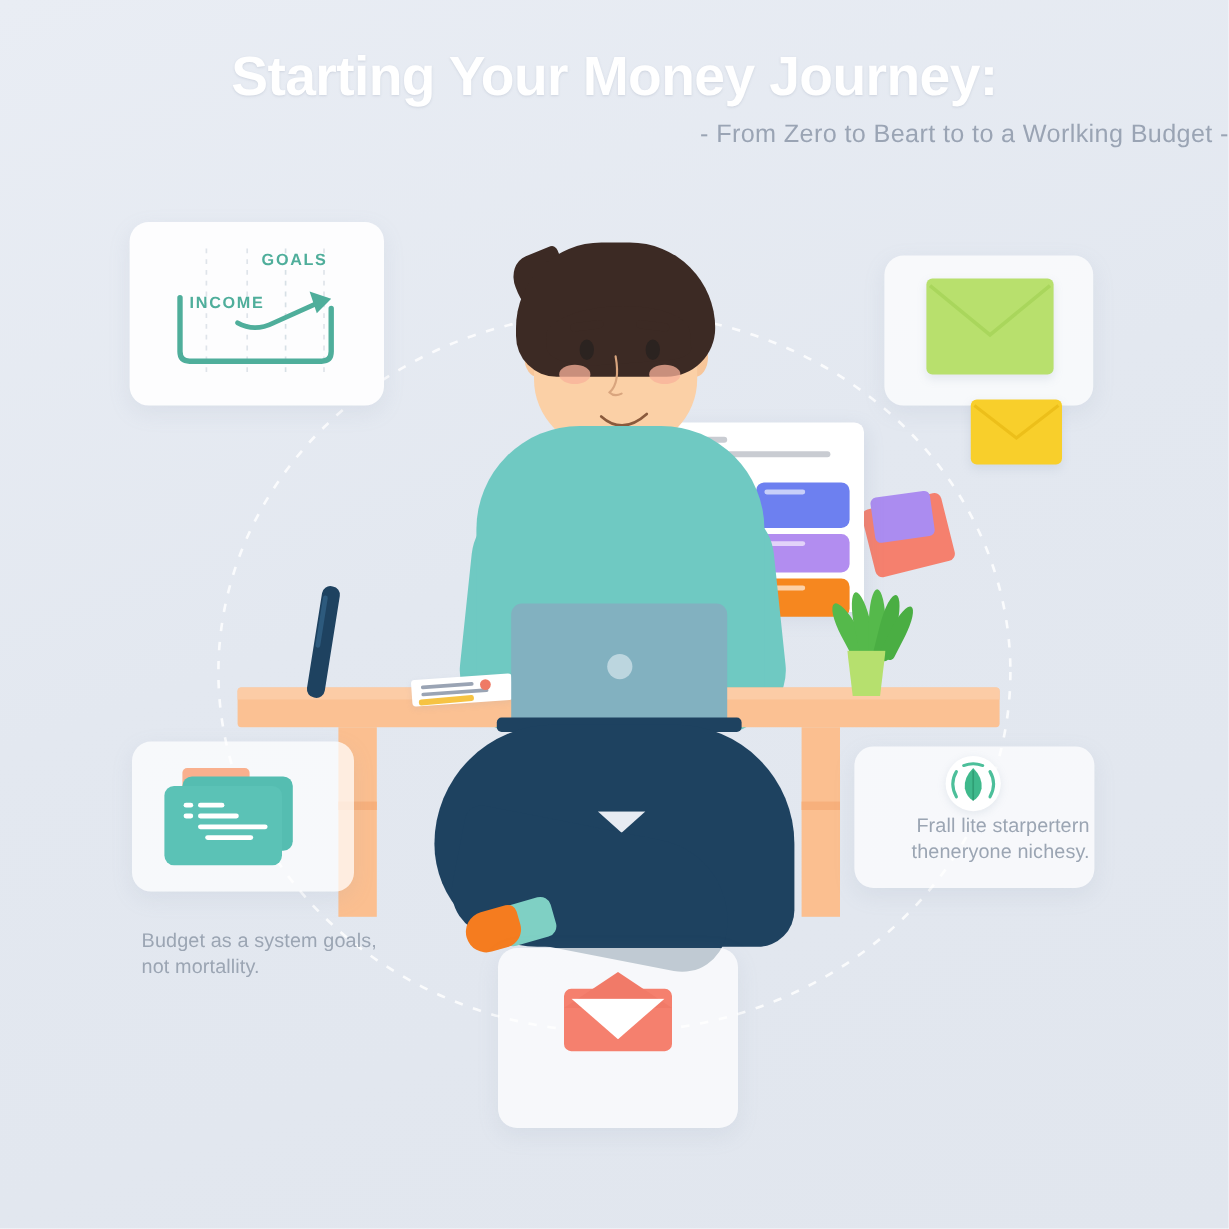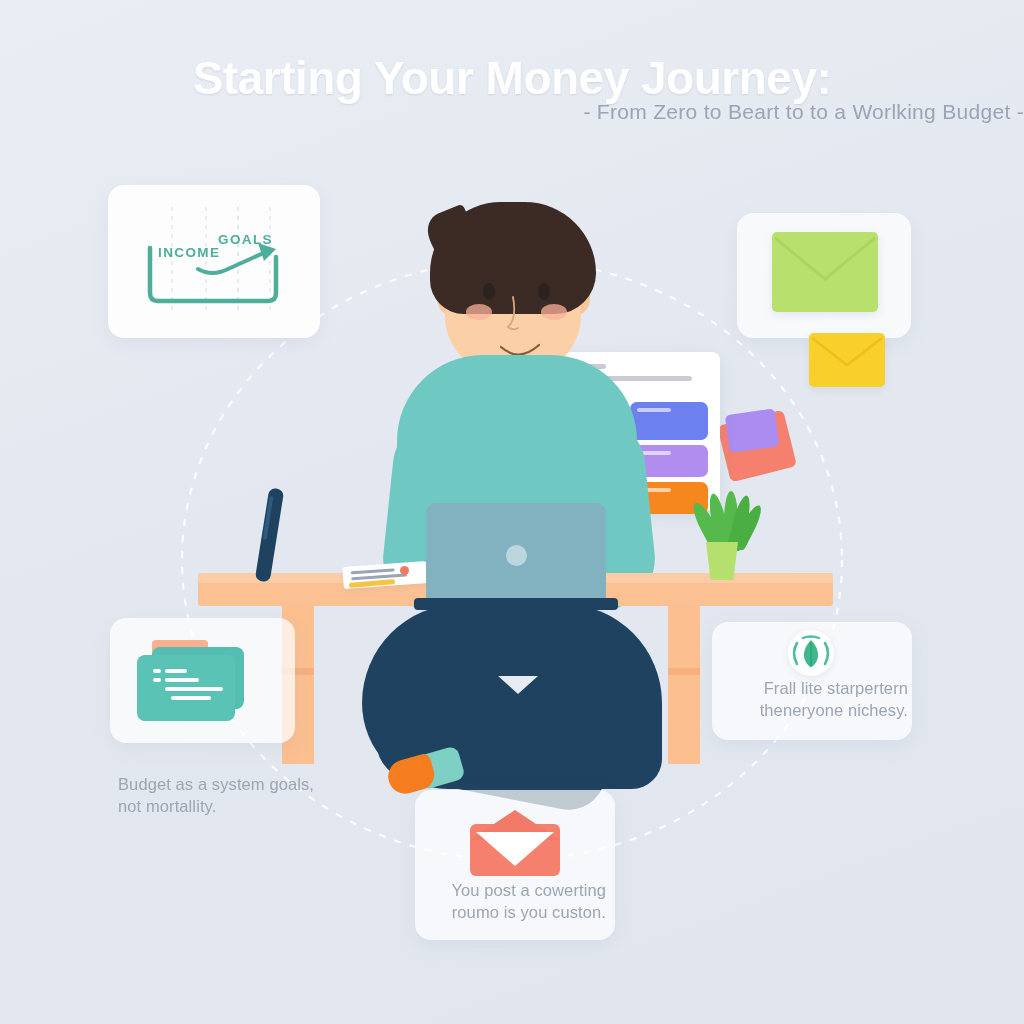--- a/index.html
+++ b/index.html
@@ -15,21 +15,20 @@
     overflow: hidden;
   }
 
   
   .title {
     position: absolute; left: 0; top: 36px; width: 1024px;
     text-align: center;
     font-size: 46px; font-weight: bold; letter-spacing: -0.5px;
     color: #ffffff;
     text-shadow: 0 1px 2px rgba(150,160,180,0.30);
-    margin-top: 15px;
   }
   .subtitle {
     position: absolute; left: 0; top: 100px; width: 1024px;
     text-align: right;
     font-size: 21px; font-weight: normal; letter-spacing: 0.3px;
     color: #9aa4b4;
   }
 
   
   .connectors { position: absolute; inset: 0; pointer-events: none; }
@@ -274,21 +273,21 @@
     <svg width="212" height="153">
       <line x1="64" y1="22" x2="64" y2="130" stroke="#dfe4ea" stroke-width="1.4" stroke-dasharray="4 5"></line>
       <line x1="98" y1="22" x2="98" y2="130" stroke="#dfe4ea" stroke-width="1.4" stroke-dasharray="4 5"></line>
       <line x1="130" y1="22" x2="130" y2="130" stroke="#d7e0e6" stroke-width="1.4" stroke-dasharray="4 5"></line>
       <line x1="162" y1="22" x2="162" y2="130" stroke="#dfe4ea" stroke-width="1.4" stroke-dasharray="4 5"></line>
       <path d="M42,63 L42,108 Q42,116 50,116 L160,116 Q168,116 168,108 L168,72" fill="none" stroke="#4fae9b" stroke-width="4.5" stroke-linecap="round"></path>
       <path d="M90,84 Q104,92 120,84 L160,66" fill="none" stroke="#4fae9b" stroke-width="4" stroke-linecap="round"></path>
       <path d="M150,58 L168,64 L156,76 Z" fill="#4fae9b"></path>
     </svg>
     <div class="chart-label" style="left:50px; top:60px;">INCOME</div>
-    <div class="chart-label" style="left:110px; top:47px;">GOALS</div>
+    <div class="chart-label" style="left:110px; top:24px;">GOALS</div>
   </div>
 
   <div class="card" id="mail-card"></div>
   <div class="env" style="left:772px; top:232px; width:106px; height:80px; background:#b8e06d;">
     <svg width="106" height="80">
         <path d="M3,6 L53,47 L103,6" fill="none" stroke="#a9d65c" stroke-width="3"></path>
       </svg>
   </div>
   <div class="env" style="left:809px; top:333px; width:76px; height:54px; background:#f8cf2b;">
     <svg width="76" height="54">
@@ -419,15 +418,14 @@
   <div style="position:absolute; left:470px; top:810px; width:90px; height:66px;">
     <div style="position:absolute; left:0; top:14px; width:90px; height:52px;
                 background:#f5806e; border-radius:6px;"></div>
     <div style="position:absolute; left:45px; top:0; width:0; height:0;
                 border-left:45px solid transparent; border-right:45px solid transparent;
                 border-bottom:30px solid #f17a68; transform:translateX(-45px);"></div>
     <div style="position:absolute; left:6px; top:22px; width:78px; height:34px;
                 background:#ffffff;
                 clip-path: polygon(0 0, 100% 0, 50% 100%);"></div>
   </div>
-  <div class="caption centered" style="left:424px; top:880px; width:182px;">You post a cowerting roumo is you custon.</div>
 
 </div>
 
 </body></html>

